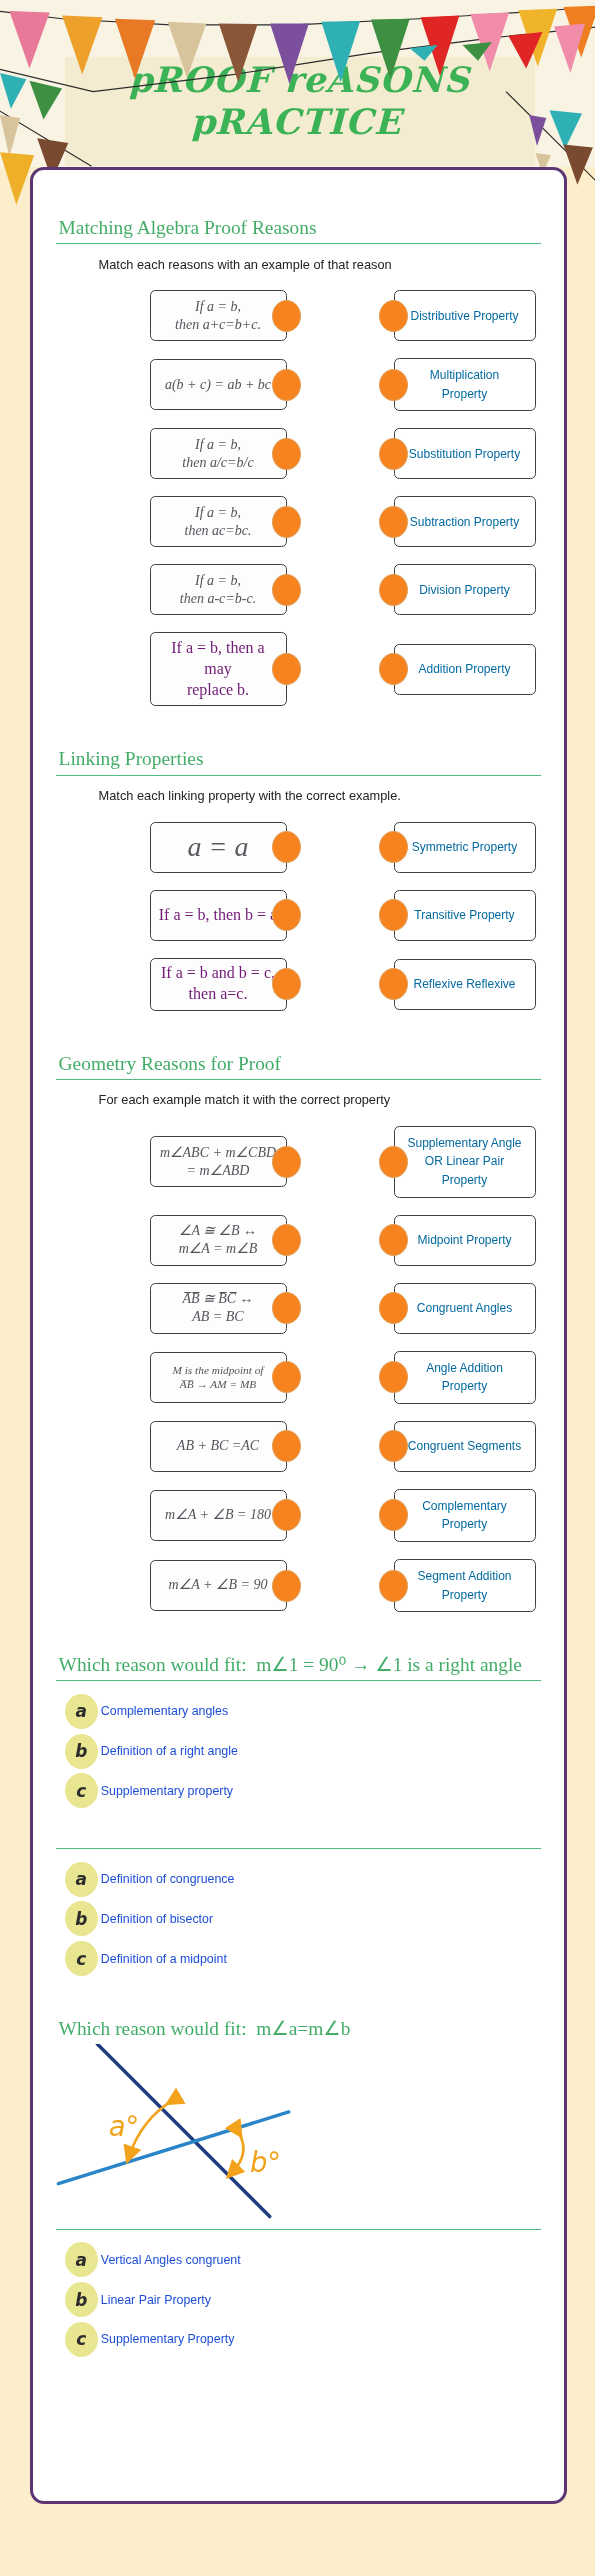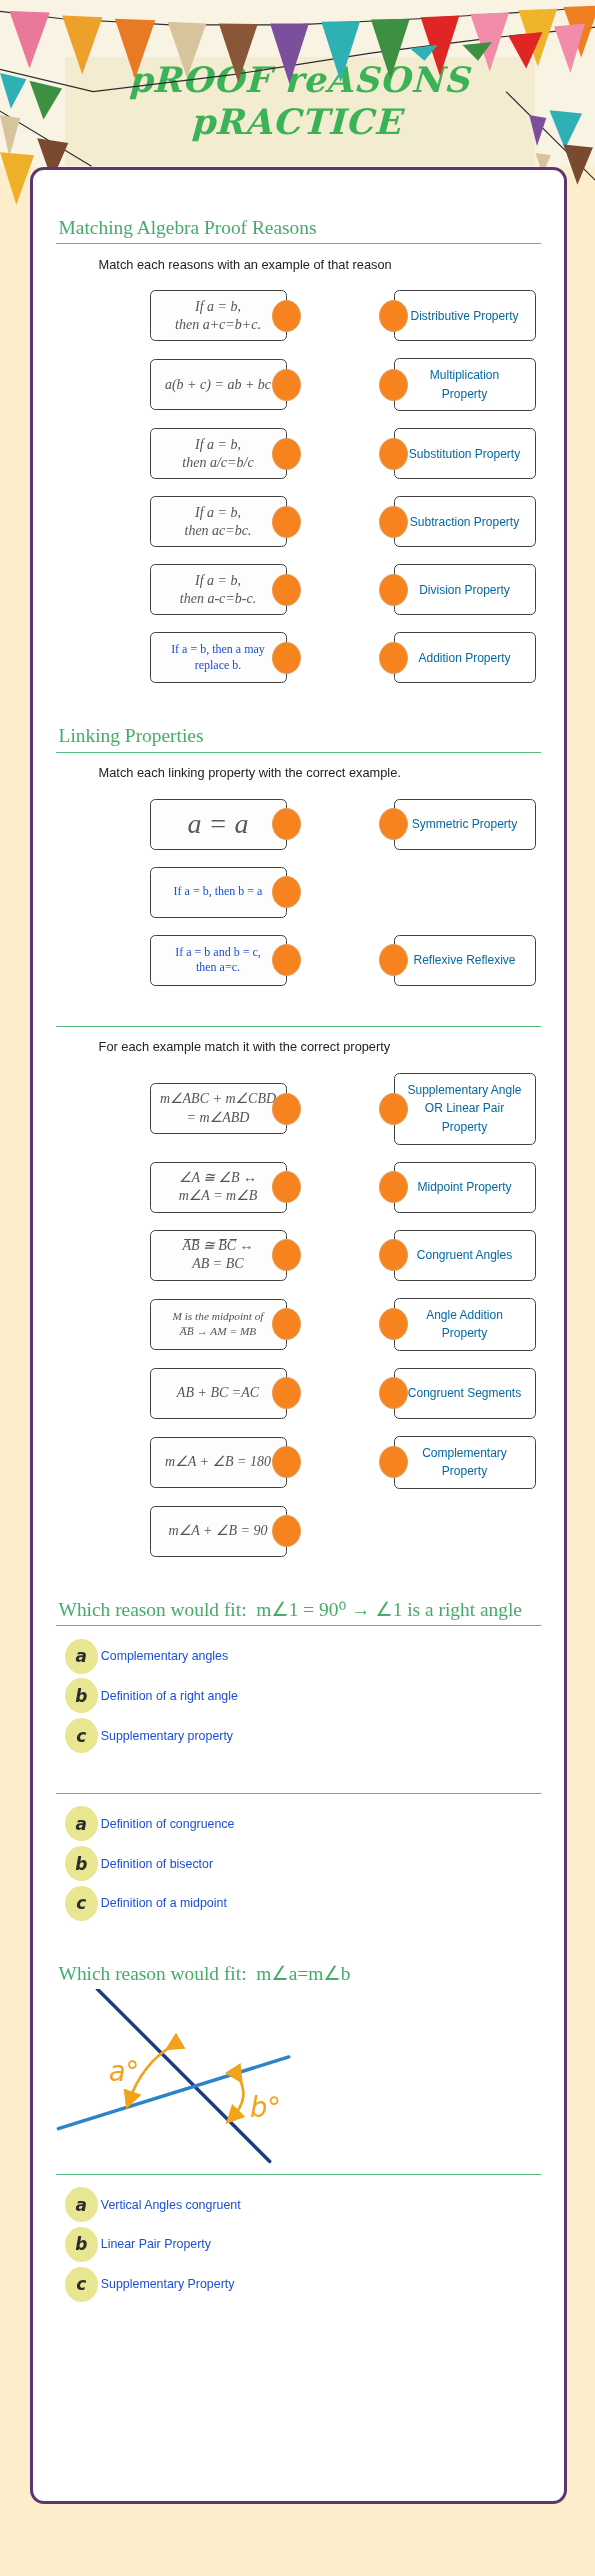--- a/index.html
+++ b/index.html
@@ -45,21 +45,21 @@
     position:relative;width:137px;min-height:51px;box-sizing:border-box;
     background:#fdfdfd;border:1.2px solid #3f3f3f;border-radius:5.4px;
     display:flex;flex-direction:column;justify-content:center;align-items:center;
     padding:4.7px 7.8px;text-align:center;
   }
   .ex-line{
     font-family:"Liberation Serif", serif;font-style:italic;
     font-size:14px;line-height:1.3;color:#54545c;
   }
   .ex-small .ex-line{font-size:11.3px;}
-  .ex-upright .ex-line{font-style:normal;color:#1d4ed8;font-size:12px;}
+  .ex-upright .ex-line{font-style:normal;color:#701a75;font-size:16px;}
   .ex-large .ex-line{font-size:28px;font-weight:400;color:#5a5a60;}
   .spacer{width:107px;flex:0 0 auto;}
   .prop-box{
     position:relative;width:142px;min-height:51px;box-sizing:border-box;
     background:#fff;border:1.2px solid #3f3f3f;border-radius:5.4px;
     display:flex;justify-content:center;align-items:center;
     padding:7px 12.4px;text-align:center;
   }
   .prop-label{font-size:12px;line-height:1.55;color:#0369a1;}
   .connector{
@@ -221,35 +221,40 @@
             <span class="connector left"></span>
             <span class="prop-label">Symmetric Property</span>
           </div>
         </div>
         <div class="match-row">
           <div class="ex-box ex-upright">
             <div class="ex-line">If a = b, then b = a</div>
             <span class="connector right"></span>
           </div>
           <div class="spacer"></div>
+          <div class="prop-box">
+            <span class="connector left"></span>
+            <span class="prop-label">Transitive Property</span>
+          </div>
         </div>
         <div class="match-row">
           <div class="ex-box ex-upright">
             <div class="ex-line">If a = b and b = c,</div>
             <div class="ex-line">then  a=c.</div>
             <span class="connector right"></span>
           </div>
           <div class="spacer"></div>
           <div class="prop-box">
             <span class="connector left"></span>
             <span class="prop-label">Reflexive Reflexive</span>
           </div>
         </div>
       </section>
       <section class="sec">
+        <h2 class="sec-heading">Geometry Reasons for Proof</h2>
         <hr class="green">
         <p class="instr">For each example match it with the correct property</p>
         <div class="match-row">
           <div class="ex-box">
             <div class="ex-line">m∠ABC + m∠CBD</div>
             <div class="ex-line">= m∠ABD</div>
             <span class="connector right"></span>
           </div>
           <div class="spacer"></div>
           <div class="prop-box">
@@ -314,20 +319,24 @@
             <span class="connector left"></span>
             <span class="prop-label">Complementary Property</span>
           </div>
         </div>
         <div class="match-row">
           <div class="ex-box">
             <div class="ex-line">m∠A + ∠B = 90</div>
             <span class="connector right"></span>
           </div>
           <div class="spacer"></div>
+          <div class="prop-box">
+            <span class="connector left"></span>
+            <span class="prop-label">Segment Addition Property</span>
+          </div>
         </div>
       </section>
       <section class="sec">
         <h2 class="sec-heading">Which reason would fit:  m∠1 = 90⁰ → ∠1 is a right angle</h2>
         <hr class="green">
         <div class="opt">
           <span class="badge">a</span>
           <span class="opt-text">Complementary angles</span>
         </div>
         <div class="opt">

